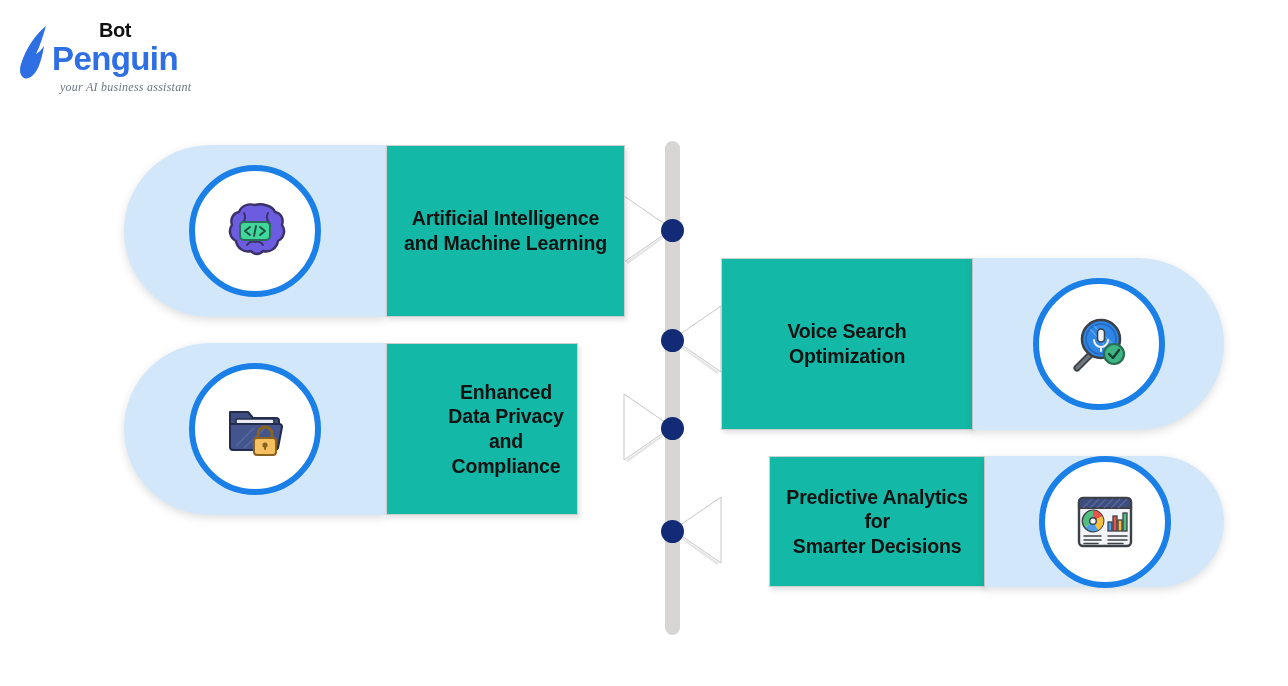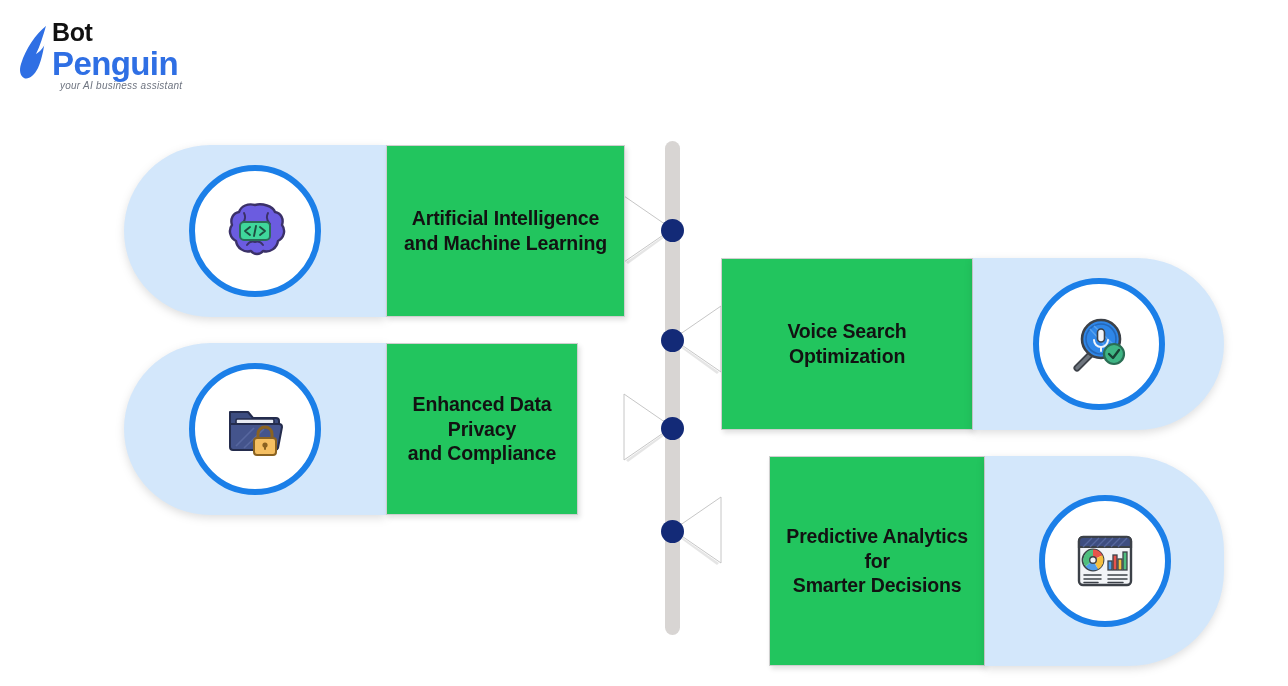--- a/index.html
+++ b/index.html
@@ -23,33 +23,35 @@
   #brand-logo .logo-mark {
     position: absolute; left: 2px; top: 6px;
     width: 46px; height: 56px;
   }
   #brand-logo .logo-words {
     position: absolute; left: 38px; top: 2px;
     line-height: 1;
   }
   #brand-logo .logo-bot {
     display: block;
-    font-size: 25px; font-weight: 700; color: #111111;
+    font-size: 20px; font-weight: 700; color: #111111;
     letter-spacing: -0.4px;
+    text-align: center;
   }
   #brand-logo .logo-penguin {
     display: block;
     font-size: 33px; font-weight: 700; color: #2F6FE4;
     letter-spacing: -0.6px; margin-top: 2px;
   }
   #brand-logo .logo-tagline {
     position: absolute; left: 46px; top: 62px;
-    font-size: 10px; color: #6E7480;
+    font-size: 12px; color: #6E7480;
     font-style: italic; letter-spacing: 0.25px;
     white-space: nowrap;
+    font-family: Liberation Serif, serif;
   }
 
   
   #timeline-spine {
     position: absolute;
     left: 665px; top: 141px;
     width: 15px; height: 494px;
     background: #D8D5D3;
     border-radius: 8px;
   }
@@ -77,21 +79,21 @@
   }
   .card-panel-tinted {
     background: #D3E7FB;
     position: relative;
     display: flex;
     align-items: center;
     justify-content: center;
     filter: drop-shadow(0 3px 4px rgba(0,0,0,0.13));
   }
   .card-panel-text {
-    background: #22c55e;
+    background: #14b8a6;
     border: 1px solid #CFCFCF;
     display: flex;
     align-items: center;
     justify-content: center;
     box-shadow: 2px 3px 5px rgba(0,0,0,0.12);
     position: relative;
   }
   .card-title {
     font-size: 19.5px;
     font-weight: 700;
@@ -124,27 +126,27 @@
   }
   .icon-circle svg { display: block; }
 
   
   #card-ai       { left: 124px; top: 145px;  width: 501px; height: 172px; }
   #card-ai       .card-panel-tinted { width: 262px; }
   #card-ai       .card-panel-text   { width: 239px; }
 
   #card-privacy  { left: 124px; top: 343px;  width: 501px; height: 172px; }
   #card-privacy  .card-panel-tinted { width: 262px; }
-  #card-privacy  .card-panel-text   { width: 192px; }
+  #card-privacy  .card-panel-text   { width: 192px; padding-left: 48px; }
 
   #card-voice    { left: 721px; top: 258px;  width: 503px; height: 172px; }
   #card-voice    .card-panel-text   { width: 265px; }
   #card-voice    .card-panel-tinted { width: 264px; }
 
-  #card-analytics{ left: 721px; top: 456px;  width: 503px; height: 210px; padding-left: 48px; }
+  #card-analytics{ left: 721px; top: 456px;  width: 503px; height: 131px; padding-left: 48px; }
   #card-analytics .card-panel-text   { width: 239px; }
   #card-analytics .card-panel-tinted { width: 264px; }
 </style>
 </head>
 <body>
 
 <div id="brand-logo">
   <span class="logo-mark">
     <svg width="46" height="56" viewBox="0 0 46 56">
       <path d="M30 2 C20 10 10 24 5 40 C3 46 4 52 8 54 C12 56 18 52 22 44 C26 35 29 22 30 2 Z" fill="#2F6FE4"></path>

